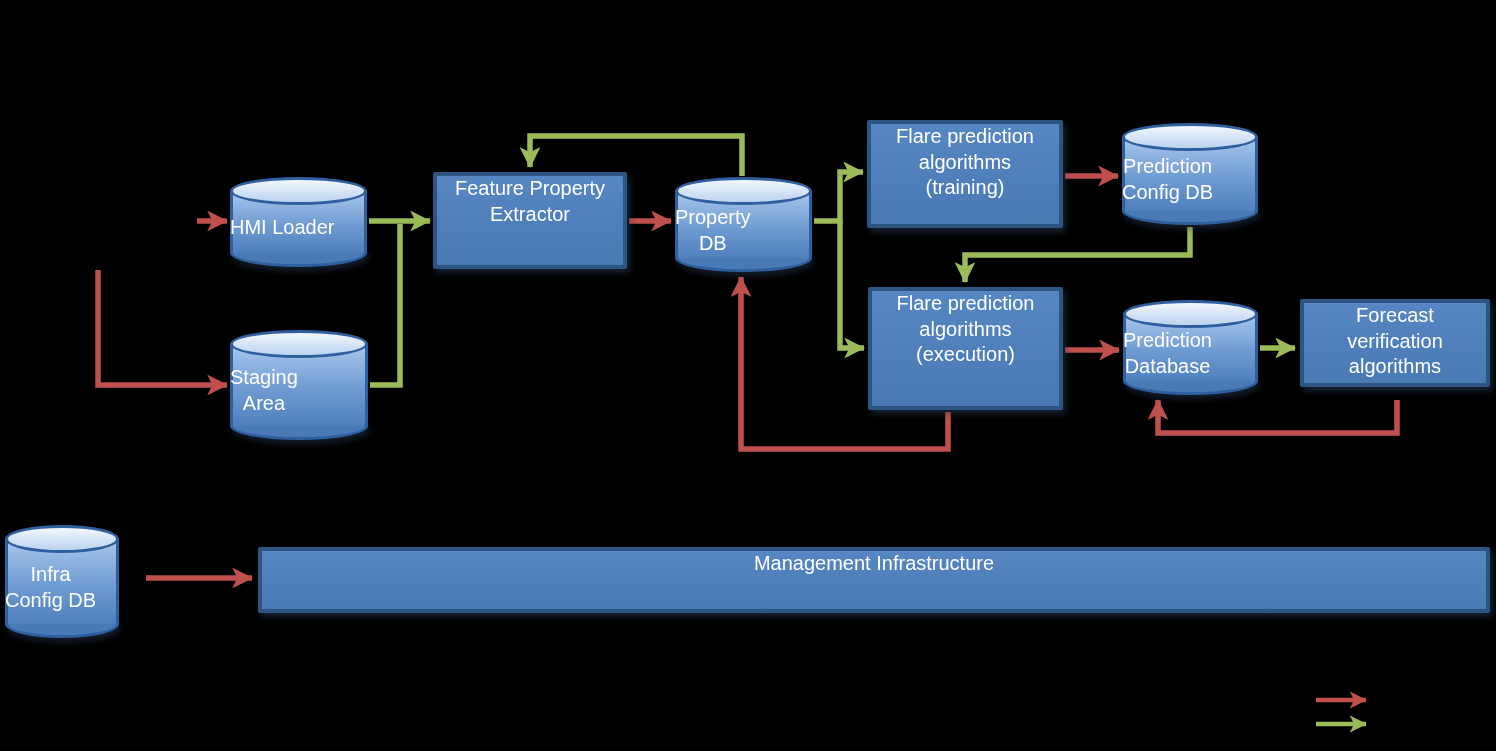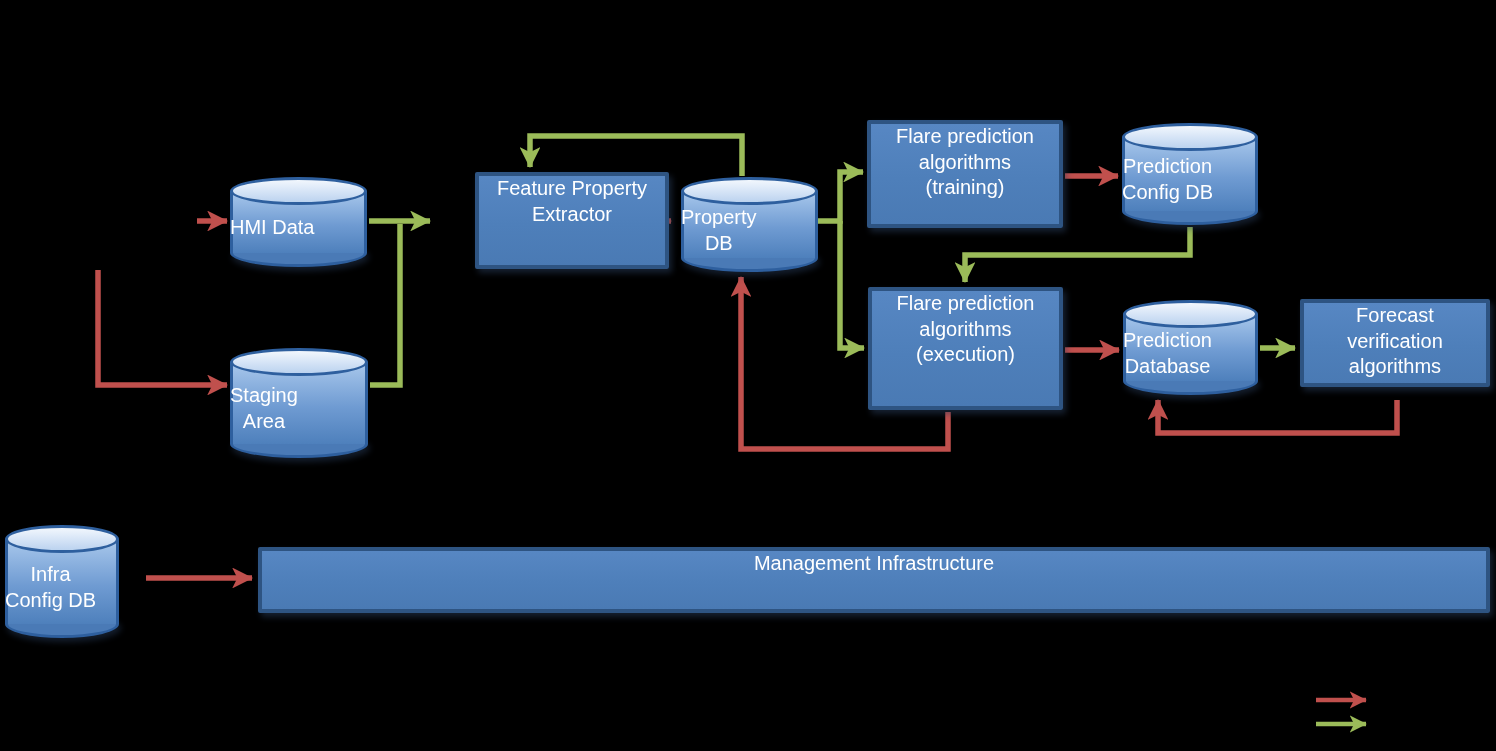--- a/index.html
+++ b/index.html
@@ -102,37 +102,37 @@
       <path class="edge" d="M1397,400 V433 H1158 V400" stroke="#c0504d" stroke-width="5.5" marker-end="url(#arrow-red)"></path>
       <path class="edge" d="M146,578 H252" stroke="#c0504d" stroke-width="5.5" marker-end="url(#arrow-red)"></path>
       <path class="edge" d="M1316,700 H1366" stroke="#c0504d" stroke-width="4.5" marker-end="url(#arrow-red)"></path>
       <path class="edge" d="M1316,724 H1366" stroke="#9bbb59" stroke-width="4.5" marker-end="url(#arrow-green)"></path>
     </svg>
     <div class="node cylinder" style="left: 230px; top: 177px; width: 137px; height: 90px;">
       <div class="cyl-bottom"></div>
       <div class="cyl-body"></div>
       <div class="cyl-top"></div>
       <div class="cyl-label">
-        <div class="label">HMI Data</div>
+        <div class="label">HMI Loader</div>
       </div>
     </div>
-    <div class="node cylinder" style="left: 230px; top: 348px; width: 138px; height: 110px;">
+    <div class="node cylinder" style="left: 230px; top: 330px; width: 138px; height: 110px;">
       <div class="cyl-bottom"></div>
       <div class="cyl-body"></div>
       <div class="cyl-top"></div>
       <div class="cyl-label">
         <div class="label">Staging
 Area</div>
       </div>
     </div>
-    <div class="node box" style="left: 433px; top: 172px; width: 194px; height: 97px; margin-left: 42px;">
+    <div class="node box" style="left: 433px; top: 172px; width: 194px; height: 97px;">
       <div class="label">Feature Property
 Extractor</div>
     </div>
-    <div class="node cylinder" style="left: 675px; top: 177px; width: 137px; height: 95px; margin-left: 6px;">
+    <div class="node cylinder" style="left: 675px; top: 177px; width: 137px; height: 95px;">
       <div class="cyl-bottom"></div>
       <div class="cyl-body"></div>
       <div class="cyl-top"></div>
       <div class="cyl-label">
         <div class="label">Property
 DB</div>
       </div>
     </div>
     <div class="node box" style="left: 867px; top: 120px; width: 196px; height: 108px;">
       <div class="label">Flare prediction

